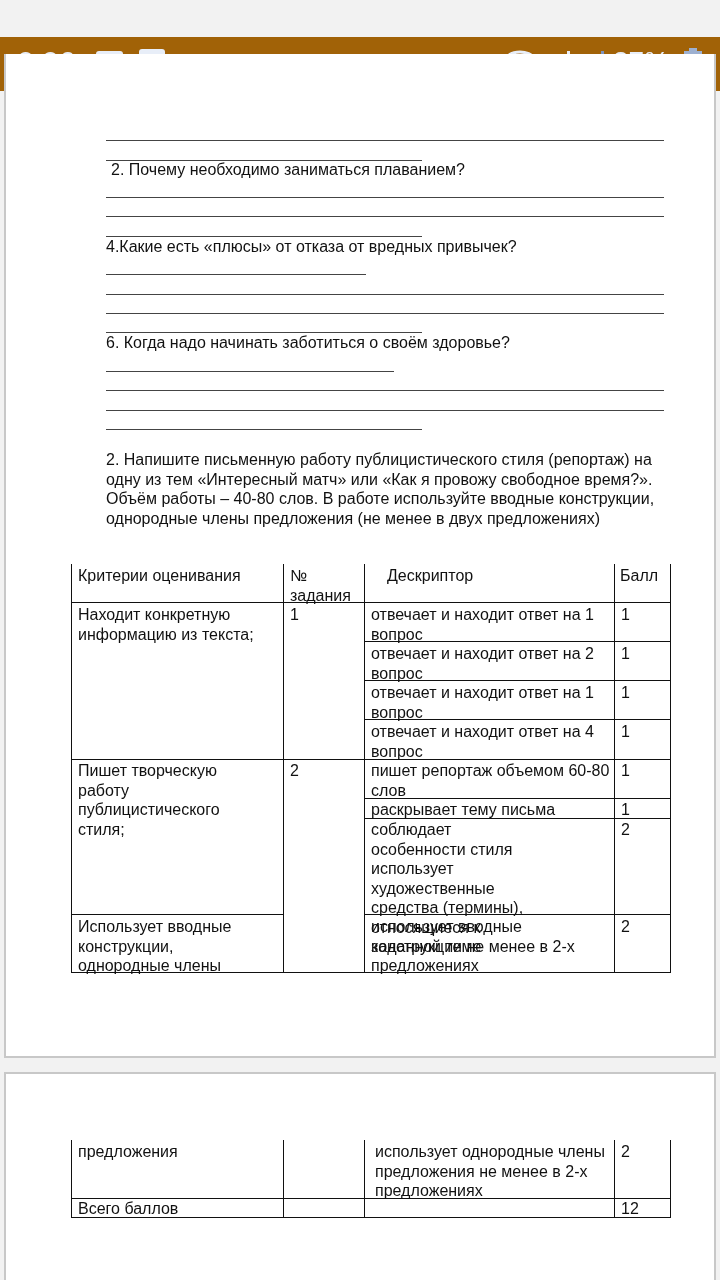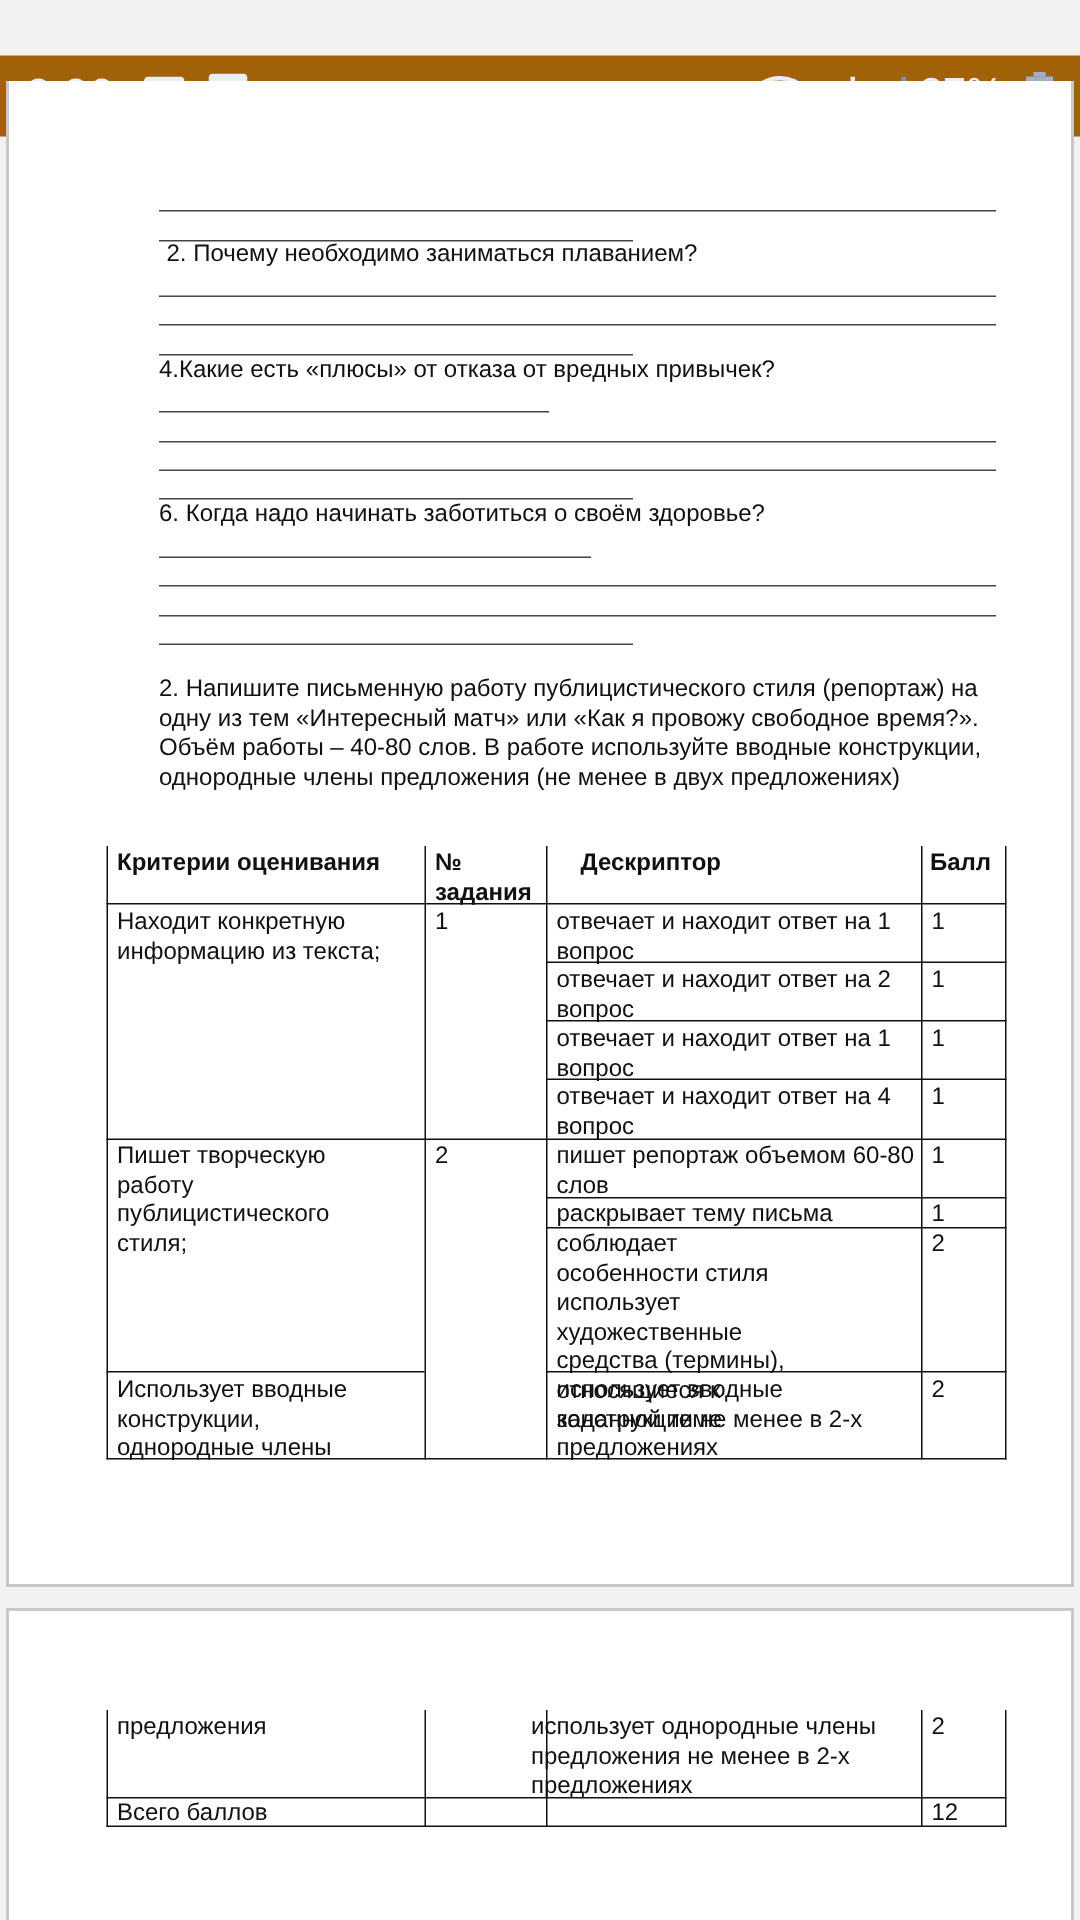--- a/index.html
+++ b/index.html
@@ -26,21 +26,21 @@
     position: absolute; background: #fff; border: 2px solid #c8c8c8; box-sizing: border-box;
   }
   .page1 { left: 4px; top: 54px; width: 712px; height: 1004px; border-top: none; }
   .page2 { left: 4px; top: 1072px; width: 712px; height: 220px; }
 
   .line { position: absolute; height: 1px; background: #444; }
   .q { position: absolute; font-size: 16px; white-space: nowrap; }
   .para { position: absolute; left: 106px; top: 450px; width: 570px; font-size: 16px; line-height: 19.5px; }
 
   .cell-text { position: absolute; font-size: 16px; line-height: 19.5px; }
-  .bold { font-weight: bold; }
+  .bold { font-weight: normal; }
   .vl { position: absolute; width: 1px; background: #111; }
   .hl { position: absolute; height: 1px; background: #111; }
 </style>
 </head>
 <body>
 
 <div class="statusbar">
   <span class="time">0:06</span>
   <svg class="sb-icon" style="left:96px;top:14px" width="27" height="25" viewBox="0 0 27 25">
     <rect x="0" y="0" width="27" height="25" rx="3" fill="#e8eef8"></rect>
@@ -157,17 +157,17 @@
 <div>
   <div class="vl" style="left:71px;top:1140px;height:78px"></div>
   <div class="vl" style="left:283px;top:1140px;height:78px"></div>
   <div class="vl" style="left:364px;top:1140px;height:78px"></div>
   <div class="vl" style="left:614px;top:1140px;height:78px"></div>
   <div class="vl" style="left:670px;top:1140px;height:78px"></div>
   <div class="hl" style="left:71px;top:1198px;width:600px"></div>
   <div class="hl" style="left:71px;top:1217px;width:600px"></div>
 
   <div class="cell-text" style="left:78px;top:1142px">предложения</div>
-  <div class="cell-text" style="left:354px;top:1142px;width:240px">использует однородные члены предложения не менее в 2-х предложениях</div>
+  <div class="cell-text" style="left:375px;top:1142px;width:240px">использует однородные члены предложения не менее в 2-х предложениях</div>
   <div class="cell-text" style="left:621px;top:1142px">2</div>
   <div class="cell-text" style="left:78px;top:1199px">Всего баллов</div>
   <div class="cell-text" style="left:621px;top:1199px">12</div>
 </div>
 
 </body></html>

